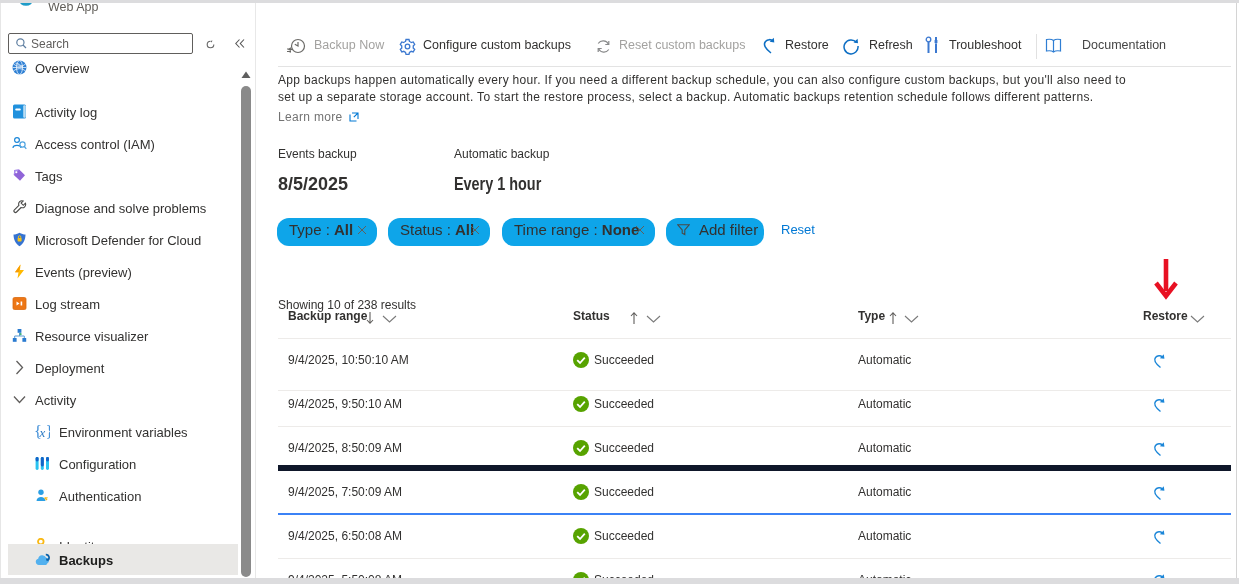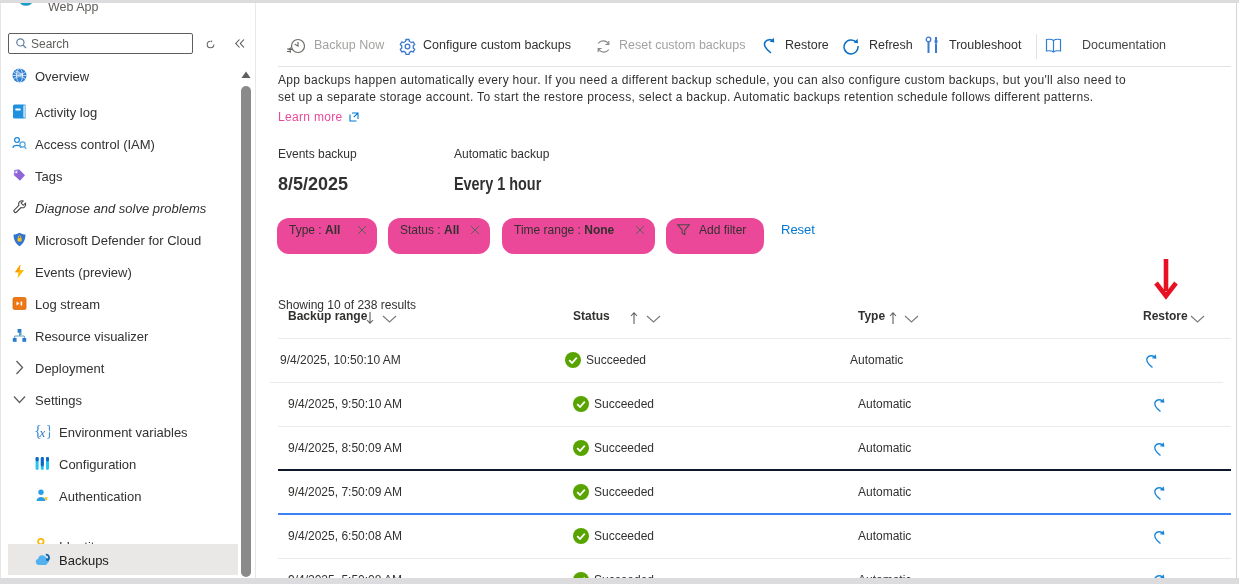--- a/index.html
+++ b/index.html
@@ -23,24 +23,24 @@
   .hl { background:#e9e8e6; left:8px; width:230px; }
   .sb-thumb { left:241px; top:86px; width:10px; height:491px; background:#8a8a8a; border-radius:5px; }
   .sb-up { left:241px; top:70px; width:10px; height:10px; }
 
   
   .toolbar-item { top:38px; height:18px; font-size:12.5px; color:#323130; white-space:nowrap; }
   .tb-disabled { color:#a3a2a0; }
   .toolbar-sep { left:1036px; top:34px; width:1px; height:25px; background:#e1e1e1; }
   .tb-divider { left:278px; top:66px; width:953px; height:1px; background:#e3e3e3; }
   .para { left:278px; top:72px; width:900px; font-size:12px; line-height:17px; color:#323130; letter-spacing:0.32px; }
-  .learnmore { color:#ec4899; text-decoration:none; }
+  .learnmore { color:#737373; text-decoration:none; }
   .lbl { top:147px; font-size:12px; color:#323130; }
   .bigval { top:174px; font-size:18px; font-weight:bold; color:#323130; letter-spacing:0px; }
-  .pill { top:218px; height:36px; background:#ec4899; border-radius:12px; font-size:12px; color:#323130; line-height:24px; }
+  .pill { top:218px; height:28px; background:#0ea5e9; border-radius:12px; font-size:15px; color:#323130; line-height:24px; }
   .reset { left:781px; top:222px; font-size:13px; color:#0078d4; }
   .showing { left:278px; top:264px; font-size:12px; color:#323130;margin-top:34px; }
 
   table.grid { position:absolute; left:278px; top:303px; width:953px; border-collapse:collapse; table-layout:fixed; }
   table.grid th { font-size:12px; font-weight:bold; color:#323130; text-align:left; height:35px; border-bottom:1px solid #edebe9; padding:0 0 8px 0; vertical-align:middle; }
 </style>
 </head>
 <body>
 <div class="abs topband"></div>
 <div class="abs" style="left:0;top:3px;width:1px;height:575px;background:#e6e6e6;z-index:31;"></div>
@@ -59,21 +59,21 @@
   </svg>
   <div class="abs search-text">Search</div>
   <svg class="abs" style="left:206px;top:40px;" width="9" height="9" viewBox="0 0 9 9">
     <path d="M7.8,4.5 A3.3,3.3 0 1 1 4.5,1.2" fill="none" stroke="#666" stroke-width="1.1"></path>
     <path d="M4.5,1.2 l1.8,-0.9 l-0.4,2.1 z" fill="#666"></path>
   </svg>
   <svg class="abs" style="left:235px;top:39px;" width="10" height="9" viewBox="0 0 10 9">
     <path d="M4.5,0.5 L0.8,4.5 L4.5,8.5 M9,0.5 L5.3,4.5 L9,8.5" fill="none" stroke="#555" stroke-width="1.1"></path>
   </svg>
 
-  <div class="abs menu-item" style="top:60px;padding-left:41px;">
+  <div class="abs menu-item" style="top:52px;padding-left:41px;">
     <svg class="menu-ic" viewBox="0 0 15 15">
       <circle cx="7.5" cy="7.5" r="7" fill="#2f80d4"></circle>
       <ellipse cx="7.5" cy="7.5" rx="3" ry="6.9" fill="none" stroke="#fff" stroke-width="0.7"></ellipse>
       <line x1="0.6" y1="7.5" x2="14.4" y2="7.5" stroke="#fff" stroke-width="0.7"></line>
       <path d="M1.4,4 a9,9 0 0 0 12.2,0 M1.4,11 a9,9 0 0 1 12.2,0" fill="none" stroke="#fff" stroke-width="0.7"></path>
       <path d="M3.5,3.2 a5,4 0 0 1 4,1.8 a4,4 0 0 0 3.5,1.4" fill="none" stroke="#fff" stroke-width="1.6" opacity="0.55"></path>
     </svg>
     <span class="menu-label">Overview</span>
   </div>
   <div class="abs menu-item" style="top:96px;">
@@ -94,21 +94,21 @@
     <span class="menu-label">Access control (IAM)</span>
   </div>
   <div class="abs menu-item" style="top:160px;">
     <svg class="menu-ic" viewBox="0 0 15 15">
       <path d="M7.2,1.5 L13,7.3 L8,12.8 L1.8,7 L2.3,2 Z" fill="#9064d8"></path>
       <path d="M7.2,1.5 L2.3,2 L1.8,7 Z" fill="#a98cec"></path>
       <circle cx="4.4" cy="4.2" r="1" fill="#fff"></circle>
     </svg>
     <span class="menu-label">Tags</span>
   </div>
-  <div class="abs menu-item" style="top:192px;font-style:italic;">
+  <div class="abs menu-item" style="top:192px;">
     <svg class="menu-ic" viewBox="0 0 15 15">
       <path d="M13.4,3.2 a3.3,3.3 0 0 1 -4.3,4.3 L4.6,12 a1.5,1.5 0 0 1 -2.2,-2.2 L6.9,5.3 a3.3,3.3 0 0 1 4.3,-4.3 L9.1,3.1 l2.2,2.2 z" fill="none" stroke="#4a4a48" stroke-width="1.1"></path>
     </svg>
     <span class="menu-label">Diagnose and solve problems</span>
   </div>
   <div class="abs menu-item" style="top:224px;">
     <svg class="menu-ic" viewBox="0 0 15 15">
       <path d="M7.5,0.8 C9.5,2 11.5,2.5 13.5,2.6 C13.5,7.5 11.5,12 7.5,14.2 C3.5,12 1.5,7.5 1.5,2.6 C3.5,2.5 5.5,2 7.5,0.8 Z" fill="#3573d2"></path>
       <rect x="5.6" y="6" width="4" height="3.4" rx="0.6" fill="#f9c513"></rect>
       <path d="M6.4,6 v-1 a1.2,1.2 0 0 1 2.4,0 v1" fill="none" stroke="#f9c513" stroke-width="0.9"></path>
@@ -144,21 +144,21 @@
   <div class="abs menu-item" style="top:352px;">
     <svg class="abs" style="left:15px;top:8px;" width="9" height="15" viewBox="0 0 9 15">
       <path d="M1.5,1 L7.5,7.5 L1.5,14" fill="none" stroke="#605e5c" stroke-width="1.3"></path>
     </svg>
     <span class="menu-label">Deployment</span>
   </div>
   <div class="abs menu-item" style="top:384px;">
     <svg class="abs" style="left:13px;top:11px;" width="13" height="9" viewBox="0 0 13 9">
       <path d="M1,1.5 L6.5,7.5 L12,1.5" fill="none" stroke="#605e5c" stroke-width="1.3"></path>
     </svg>
-    <span class="menu-label">Settings</span>
+    <span class="menu-label">Activity</span>
   </div>
   <div class="abs menu-item" style="top:416px;">
     <svg class="menu-ic2" viewBox="0 0 15 15">
       <text x="-1" y="13" font-size="16.5" fill="#4390d8" font-family="Liberation Serif">{</text>
       <text x="4.5" y="12.5" font-size="13" font-style="italic" fill="#2e7bc4" font-family="Liberation Serif">x</text>
       <text x="10.5" y="13" font-size="16.5" fill="#4390d8" font-family="Liberation Serif">}</text>
     </svg>
     <span class="menu-label2">Environment variables</span>
   </div>
   <div class="abs menu-item" style="top:448px;">
@@ -183,21 +183,21 @@
   </div>
   <div class="abs menu-item" style="top:530px;text-decoration:underline;">
     <svg class="menu-ic2" viewBox="0 0 15 15">
       <circle cx="5.8" cy="3.6" r="2.8" fill="none" stroke="#f9b916" stroke-width="1.8"></circle>
       <path d="M7.5,5.8 L10.8,11.2 M9,9 l-1.8,1.4 M10,10.5 l-1.6,1.3" stroke="#f9b916" stroke-width="1.8" fill="none"></path>
       <rect x="9.2" y="10.2" width="3.6" height="3.6" transform="rotate(45 11 12)" fill="#7cc3ec"></rect>
     </svg>
     <span class="menu-label2">Identity</span>
   </div>
   <div class="abs menu-item hl" style="top:544px;height:31px;"></div>
-  <div class="abs menu-item" style="top:544px;font-weight:normal;color:#20201f;">
+  <div class="abs menu-item" style="top:544px;font-weight:bold;color:#20201f;">
     <svg class="menu-ic2" viewBox="0 0 15 15">
       <path d="M3.8,13 a3.2,3.2 0 0 1 -0.6,-6.3 a4.2,4.2 0 0 1 8,-0.9 a2.9,2.9 0 0 1 1.2,5.5 a3,3 0 0 1 -1.4,1.7 z" fill="#53b1ef"></path>
       <path d="M10.8,2.6 a3.1,3.1 0 0 1 1.5,5.9" fill="none" stroke="#0b61a8" stroke-width="1.7"></path>
       <path d="M13.6,7 l-1.8,2.2 l-0.9,-2.6 z" fill="#0b61a8"></path>
     </svg>
     <span class="menu-label2">Backups</span>
   </div>
 
   <svg class="abs sb-up" viewBox="0 0 10 10">
       <path d="M5,1.5 L9.5,8 L0.5,8 Z" fill="#5f5f5f"></path>
@@ -334,21 +334,21 @@
   </svg>
 <svg class="abs" style="left:889px;top:311px;" width="8" height="14" viewBox="0 0 8 14">
     <path d="M4,13 V1.7 M1,5 L4,1.7 L7,5" fill="none" stroke="#605e5c" stroke-width="1.1"></path>
   </svg>
 <svg class="abs" style="left:904px;top:315px;" width="15" height="8" viewBox="0 0 15 8">
     <path d="M1,1 L7.5,7 L14,1" fill="none" stroke="#7a7a7a" stroke-width="1.1"></path>
   </svg>
 <svg class="abs" style="left:1190px;top:315px;" width="15" height="8" viewBox="0 0 15 8">
     <path d="M1,1 L7.5,7 L14,1" fill="none" stroke="#7a7a7a" stroke-width="1.1"></path>
   </svg>
-<div class="abs" style="left:270px;top:338px;width:953px;height:45px;border-bottom:1px solid #edebe9;">
+<div class="abs" style="left:278px;top:338px;width:953px;height:53px;border-bottom:1px solid #edebe9;">
   <div class="abs" style="left:10px;top:15px;font-size:12px;color:#323130;">9/4/2025, 10:50:10 AM</div>
   <svg class="abs" style="left:295px;top:14px;" width="16" height="16" viewBox="0 0 16 16">
       <circle cx="8" cy="8" r="8" fill="#57a300"></circle>
       <path d="M4.2,8.2 L7,11 L11.8,5.6" fill="none" stroke="#fff" stroke-width="1.8"></path>
     </svg>
   <div class="abs" style="left:316px;top:15px;font-size:12px;color:#323130;">Succeeded</div>
   <div class="abs" style="left:580px;top:15px;font-size:12px;color:#323130;">Automatic</div>
   <svg class="abs" style="left:873px;top:13px;" width="18" height="18" viewBox="0 0 18 18">
       <path d="M9.5,16.5 C4.5,12.5 2.5,9 4.5,6.5 C6.3,4.3 9.6,4.2 11.3,6" fill="none" stroke="#1b86d8" stroke-width="1.4"></path>
       <path d="M12.8,3.2 l0.6,4.6 l-4.6,-0.6 z" fill="#1b86d8"></path>
@@ -360,21 +360,21 @@
       <circle cx="8" cy="8" r="8" fill="#57a300"></circle>
       <path d="M4.2,8.2 L7,11 L11.8,5.6" fill="none" stroke="#fff" stroke-width="1.8"></path>
     </svg>
   <div class="abs" style="left:316px;top:15px;font-size:12px;color:#323130;">Succeeded</div>
   <div class="abs" style="left:580px;top:15px;font-size:12px;color:#323130;">Automatic</div>
   <svg class="abs" style="left:873px;top:13px;" width="18" height="18" viewBox="0 0 18 18">
       <path d="M9.5,16.5 C4.5,12.5 2.5,9 4.5,6.5 C6.3,4.3 9.6,4.2 11.3,6" fill="none" stroke="#1b86d8" stroke-width="1.4"></path>
       <path d="M12.8,3.2 l0.6,4.6 l-4.6,-0.6 z" fill="#1b86d8"></path>
     </svg>
 </div>
-<div class="abs" style="left:278px;top:426px;width:953px;height:45px;border-bottom:2px solid #0f172a;">
+<div class="abs" style="left:278px;top:426px;width:953px;height:45px;border-bottom:6px solid #0f172a;">
   <div class="abs" style="left:10px;top:15px;font-size:12px;color:#323130;">9/4/2025, 8:50:09 AM</div>
   <svg class="abs" style="left:295px;top:14px;" width="16" height="16" viewBox="0 0 16 16">
       <circle cx="8" cy="8" r="8" fill="#57a300"></circle>
       <path d="M4.2,8.2 L7,11 L11.8,5.6" fill="none" stroke="#fff" stroke-width="1.8"></path>
     </svg>
   <div class="abs" style="left:316px;top:15px;font-size:12px;color:#323130;">Succeeded</div>
   <div class="abs" style="left:580px;top:15px;font-size:12px;color:#323130;">Automatic</div>
   <svg class="abs" style="left:873px;top:13px;" width="18" height="18" viewBox="0 0 18 18">
       <path d="M9.5,16.5 C4.5,12.5 2.5,9 4.5,6.5 C6.3,4.3 9.6,4.2 11.3,6" fill="none" stroke="#1b86d8" stroke-width="1.4"></path>
       <path d="M12.8,3.2 l0.6,4.6 l-4.6,-0.6 z" fill="#1b86d8"></path>

